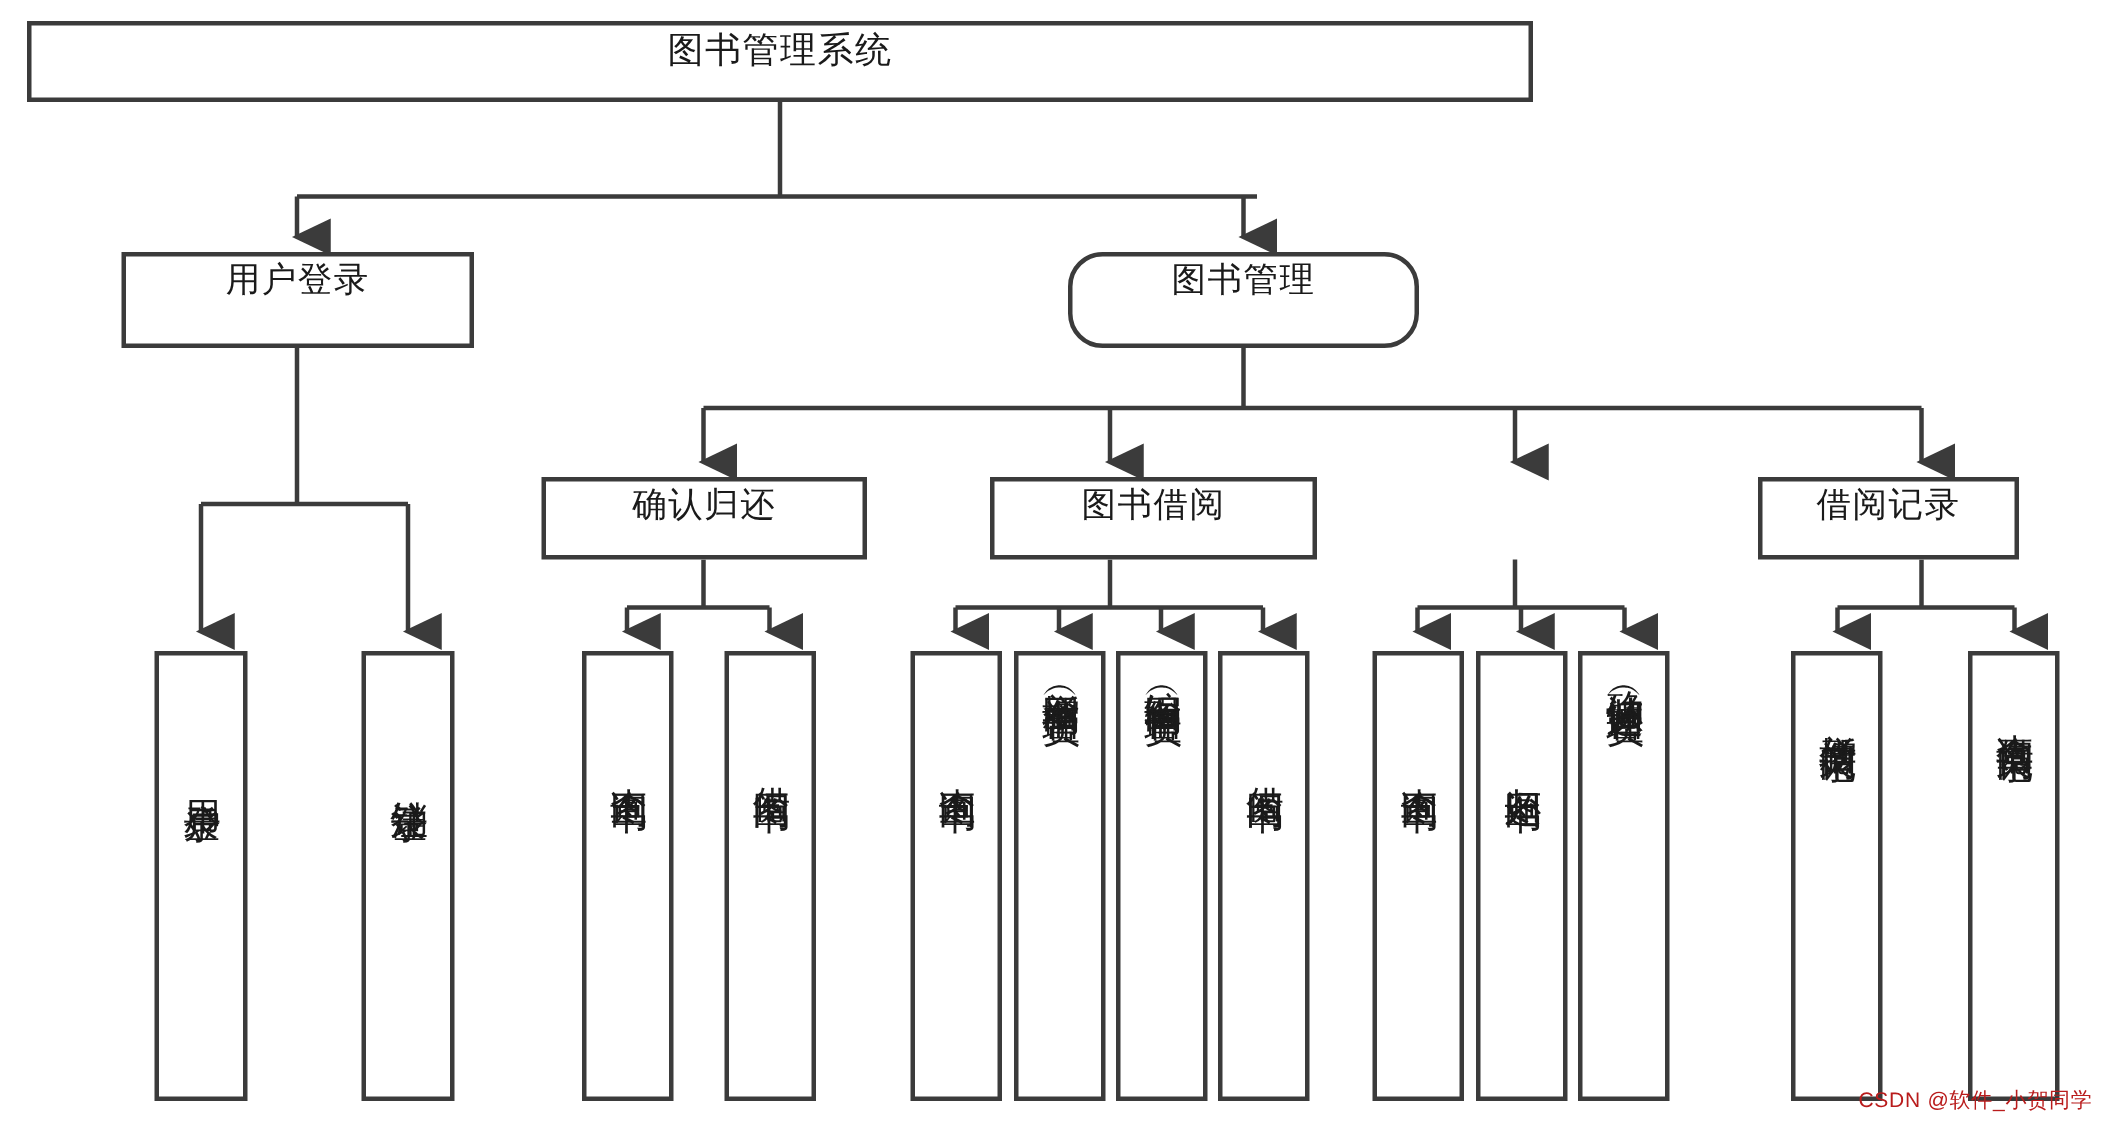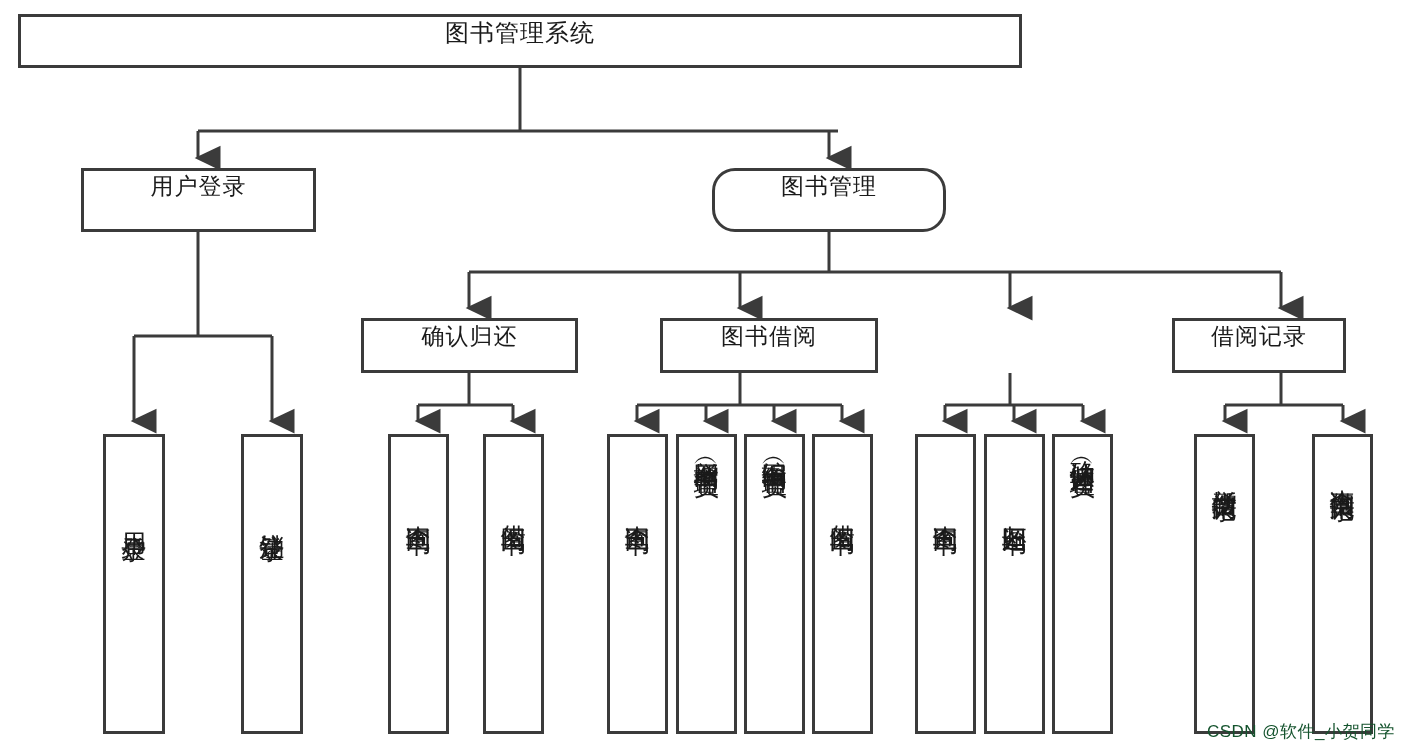--- a/index.html
+++ b/index.html
@@ -54,22 +54,22 @@
     font-size: 25px;
     line-height: 1.06;
     letter-spacing: 2px;
     white-space: nowrap;
     color: #1a1a1a;
   }
   .watermark {
     position: absolute;
     right: 10px;
     bottom: 4px;
-    font-size: 17px;
-    color: #14532d;
+    font-size: 14px;
+    color: #b91c1c;
     letter-spacing: 0.5px;
     white-space: nowrap;
     pointer-events: none;
   }
 </style>
 </head>
 <body>
 
 <div id="canvas">
 

